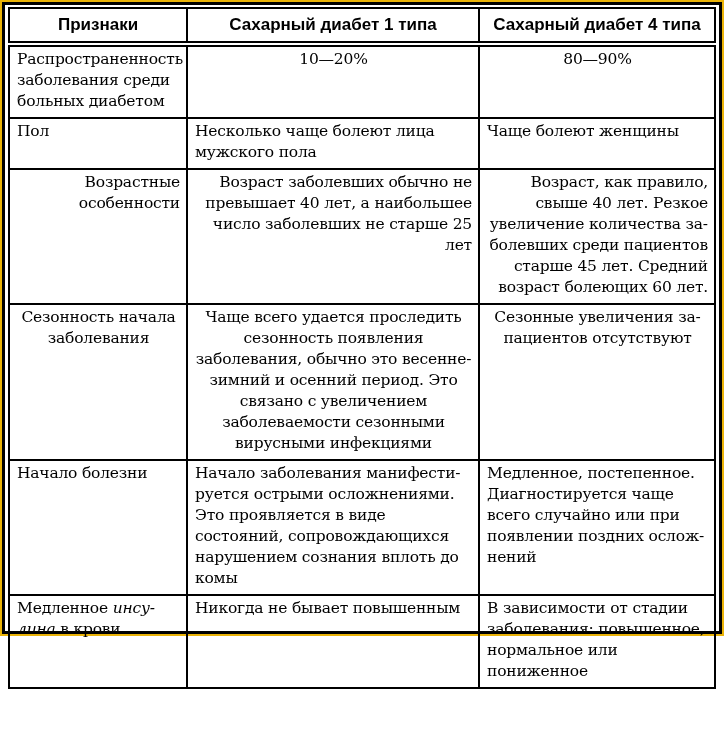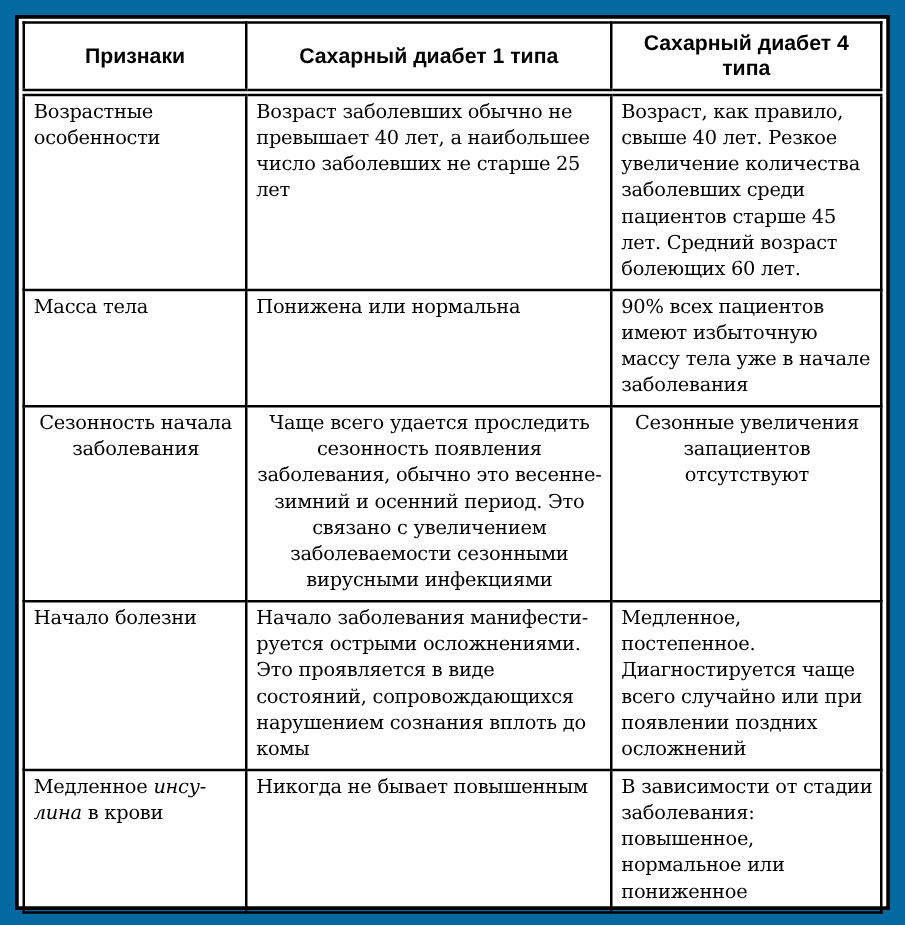--- a/index.html
+++ b/index.html
@@ -5,24 +5,24 @@
   html, body {
     margin: 0;
     padding: 0;
     background: #ffffff;
     width: 724px;
     height: 740px;
     overflow: hidden;
   }
   .page {
     width: 724px;
-    height: 740px;
+    height: 636px;
     box-sizing: border-box;
-    padding: 12px;
-    background: #0369a1;
+    padding: 2px;
+    background: #eab308;
   }
   .frame {
     box-sizing: border-box;
     width: 100%;
     height: 100%;
     border: 3px solid #000000;
     padding: 2px 3px 3px 3px;
     background: #ffffff;
   }
   table.cmp {
@@ -54,21 +54,21 @@
     font-size: 15.5px;
     line-height: 21px;
     letter-spacing: -0.2px;
     padding: 2px 6px 5px 7px;
     hyphens: manual;
   }
   tbody td.center { text-align: center; }
   tbody td .ital { font-style: italic; }
   tr.r1 { height: 64px; }
   tr.r2 { height: 48px; }
-  tr.r3 { height: 126px; }
+  tr.r3 { height: 126px; text-align: right; }
   tr.r4 { height: 68px; }
   tr.r5 { height: 126px; text-align: center; }
   tr.r6 { height: 110px; }
   tr.r7 { height: 63px; }
 </style>
 </head>
 <body>
 
 <div class="page">
   <div class="frame">
@@ -79,29 +79,34 @@
           <col class="c3">
       </colgroup>
       <thead>
         <tr>
           <th>Признаки</th>
           <th>Сахарный диабет 1 типа</th>
           <th>Сахарный диабет 4 типа</th>
         </tr>
       </thead>
       <tbody>
+        <tr class="r1">
+          <td>Распространенность заболевания среди больных диабетом</td>
+          <td class="center">10—20%</td>
+          <td class="center">80—90%</td>
+        </tr>
+        <tr class="r2">
+          <td>Пол</td>
+          <td>Несколько чаще болеют лица мужского пола</td>
+          <td>Чаще болеют женщины</td>
+        </tr>
         <tr class="r3">
           <td>Возрастные особенности</td>
           <td>Возраст заболевших обычно не превышает 40 лет, а наибольшее число заболевших не старше 25 лет</td>
           <td>Возраст, как правило, свыше 40 лет. Резкое увеличение количества за­болевших среди пациентов старше 45 лет. Средний возраст болеющих 60 лет.</td>
-        </tr>
-        <tr class="r4">
-          <td>Масса тела</td>
-          <td>Понижена или нормальна</td>
-          <td>90% всех пациентов име­ют избыточную массу тела уже в начале заболевания</td>
         </tr>
         <tr class="r5">
           <td>Сезонность начала заболевания</td>
           <td>Чаще всего удается проследить сезонность появления заболевания, обычно это весенне-зимний и осен­ний период. Это связано с увели­чением заболеваемости сезонными вирусными инфекциями</td>
           <td>Сезонные увеличения за­пациентов отсутствуют</td>
         </tr>
         <tr class="r6">
           <td>Начало болезни</td>
           <td>Начало заболевания манифести­руется острыми осложнениями. Это проявляется в виде состояний, сопровождающихся нарушением сознания вплоть до комы</td>
           <td>Медленное, постепенное. Диагностируется чаще всего случайно или при появлении поздних ослож­нений</td>

